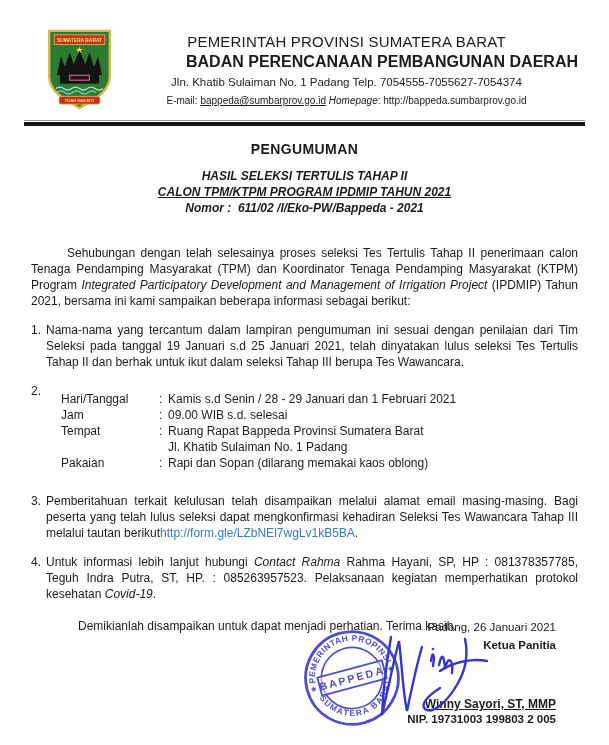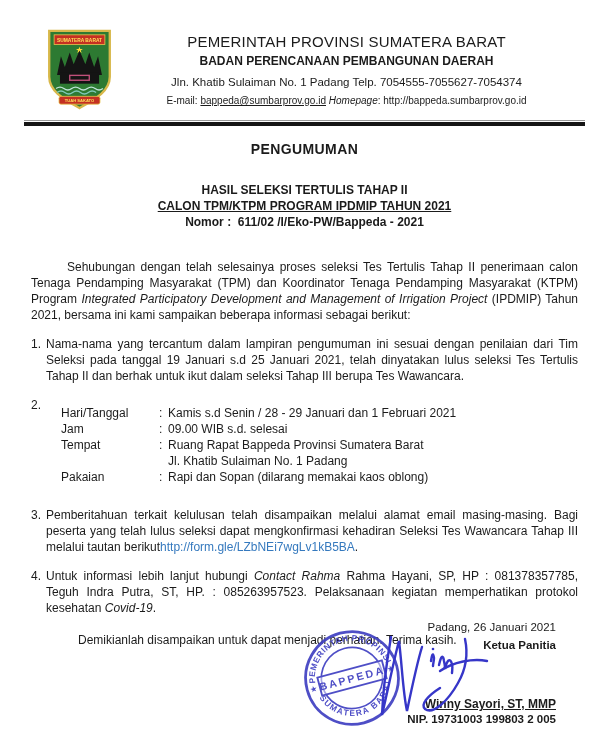--- a/index.html
+++ b/index.html
@@ -11,31 +11,31 @@
     background:#ffffff;
     overflow:hidden;
     font-family:"Liberation Sans", sans-serif;
     color:#1b1b1b;
   }
   
   .letterhead { display:flex; margin:28px 31px 0 31px; }
   .logo-wrap { width:84px; flex:0 0 84px; padding-left:13px; }
   .head-text { flex:1; text-align:center; padding-top:4px; }
   .head-line1 { font-size:15px; line-height:19px; letter-spacing:.2px; }
-  .head-line2 { font-size:12px; line-height:21px; font-weight:bold; }
+  .head-line2 { font-size:16px; line-height:21px; font-weight:bold;text-align:right; }
   .head-line3 { font-size:11.5px; line-height:20px; }
   .head-line4 { font-size:10px; line-height:17px; }
   .u { text-decoration:underline; }
   .it { font-style:italic; }
   .rule { margin:4px 24px 0 24px; }
   .rule-thin { height:1px; background:#9a9a9a; }
   .rule-thick { height:4px; background:#151515; margin-top:1px; }
   
   .title-main { text-align:center; font-size:14px; font-weight:bold; letter-spacing:.4px; margin-top:15px; }
-  .title-block { text-align:center; margin-top:25px; font-size:12px; font-weight:bold; line-height:16px; }
+  .title-block { text-align:center; margin-top:11px; font-size:12px; font-weight:bold; line-height:16px;font-style:italic; }
   .title-sub2 { text-decoration:underline; }
   .title-number { white-space:pre-wrap; }
   
   .body { margin:29px 31px 0 31px; font-size:12px; line-height:16px; text-align:justify; }
   .intro { text-indent:36px; }
   .item { display:flex; margin-top:13px; }
   .item-num { flex:0 0 15px; }
   .item-body { flex:1; text-align:justify; }
   .schedule { margin:8px 0 9px 15px; }
   .sch-row { display:flex; line-height:16px; }

